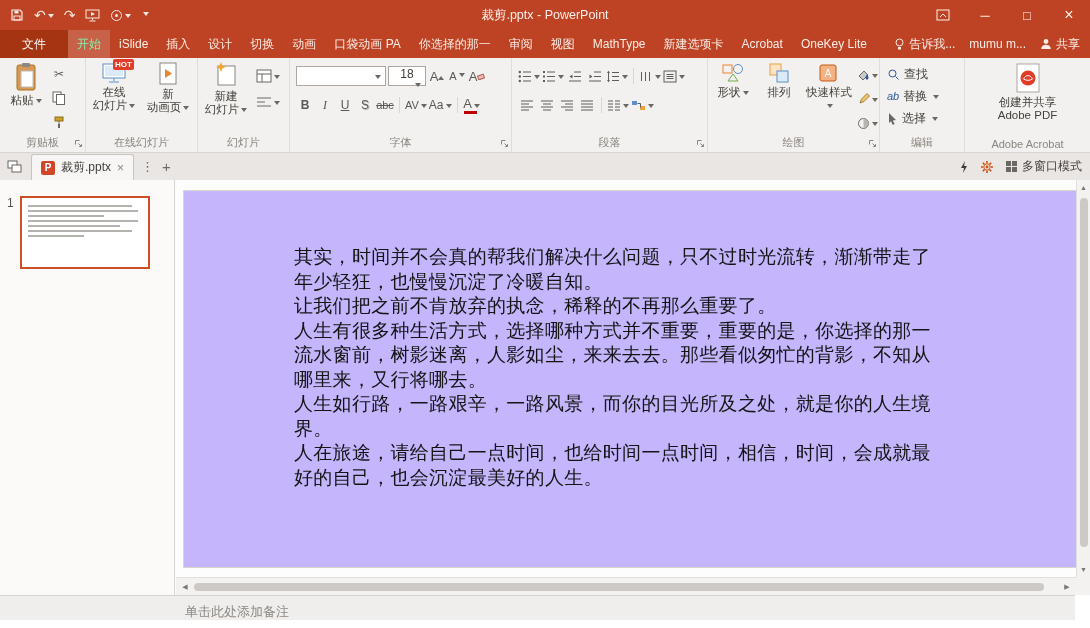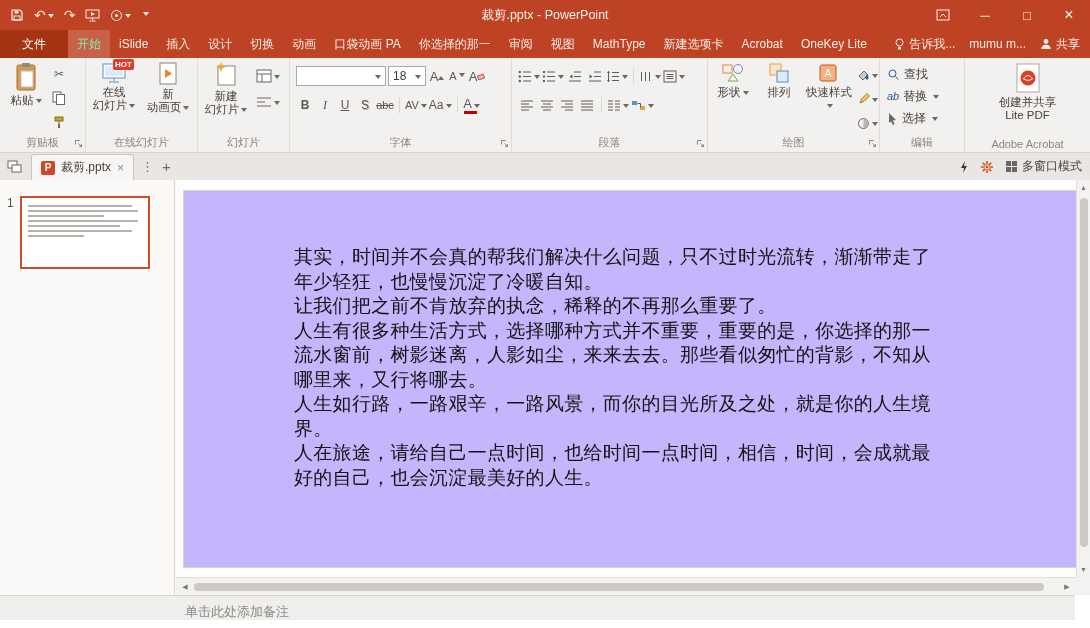--- a/index.html
+++ b/index.html
@@ -257,21 +257,21 @@
       </div>
       <div class="glabel">幻灯片</div>
     </div>
 
     <div class="grp" style="width:222px;">
       <div class="r1">
         <div class="combo" style="width:90px;">
             <span></span>
             <span class="cr"></span>
           </div>
-        <div class="combo" style="width:38px;">
+        <div class="combo" style="width:38px;flex-direction:column;">
             <span>18</span>
             <span class="cr"></span>
           </div>
         <span class="sbtn">
             <span style="font-size:13px;">A</span>
             <span class="tru"></span>
           </span>
         <span class="sbtn">
             <span style="font-size:11px;">A</span>
             <span class="cr" style="top:0;"></span>
@@ -492,21 +492,21 @@
     </div>
 
     <div class="grp" style="width:125px;border-right:none;">
       <div class="vbtn" style="left:50%;transform:translateX(-50%);width:100px;">
         <svg width="30" height="32" viewBox="0 0 30 32">
             <rect x="4" y="2" width="22" height="28" fill="#fff" stroke="#ACA7A1"></rect>
             <circle cx="15" cy="16" r="7.5" fill="#E23C28"></circle>
             <path d="M10.5 17c2-4.5 7-4.5 9 0M10.5 17c3 1.8 6 1.8 9 0" stroke="#fff" fill="none"></path>
           </svg>
         <span>创建并共享</span>
-        <span>Lite PDF</span>
+        <span>Adobe PDF</span>
       </div>
       <div class="glabel">Adobe Acrobat</div>
     </div>
   </div>
 
   <div class="doctabbar">
     <span class="dtmenu">
         <svg width="15" height="13" viewBox="0 0 15 13">
           <rect x="1" y="1" width="9" height="7" fill="#fff" stroke="#6B6763"></rect>
           <rect x="5" y="5" width="9" height="7" fill="#fff" stroke="#6B6763"></rect>

